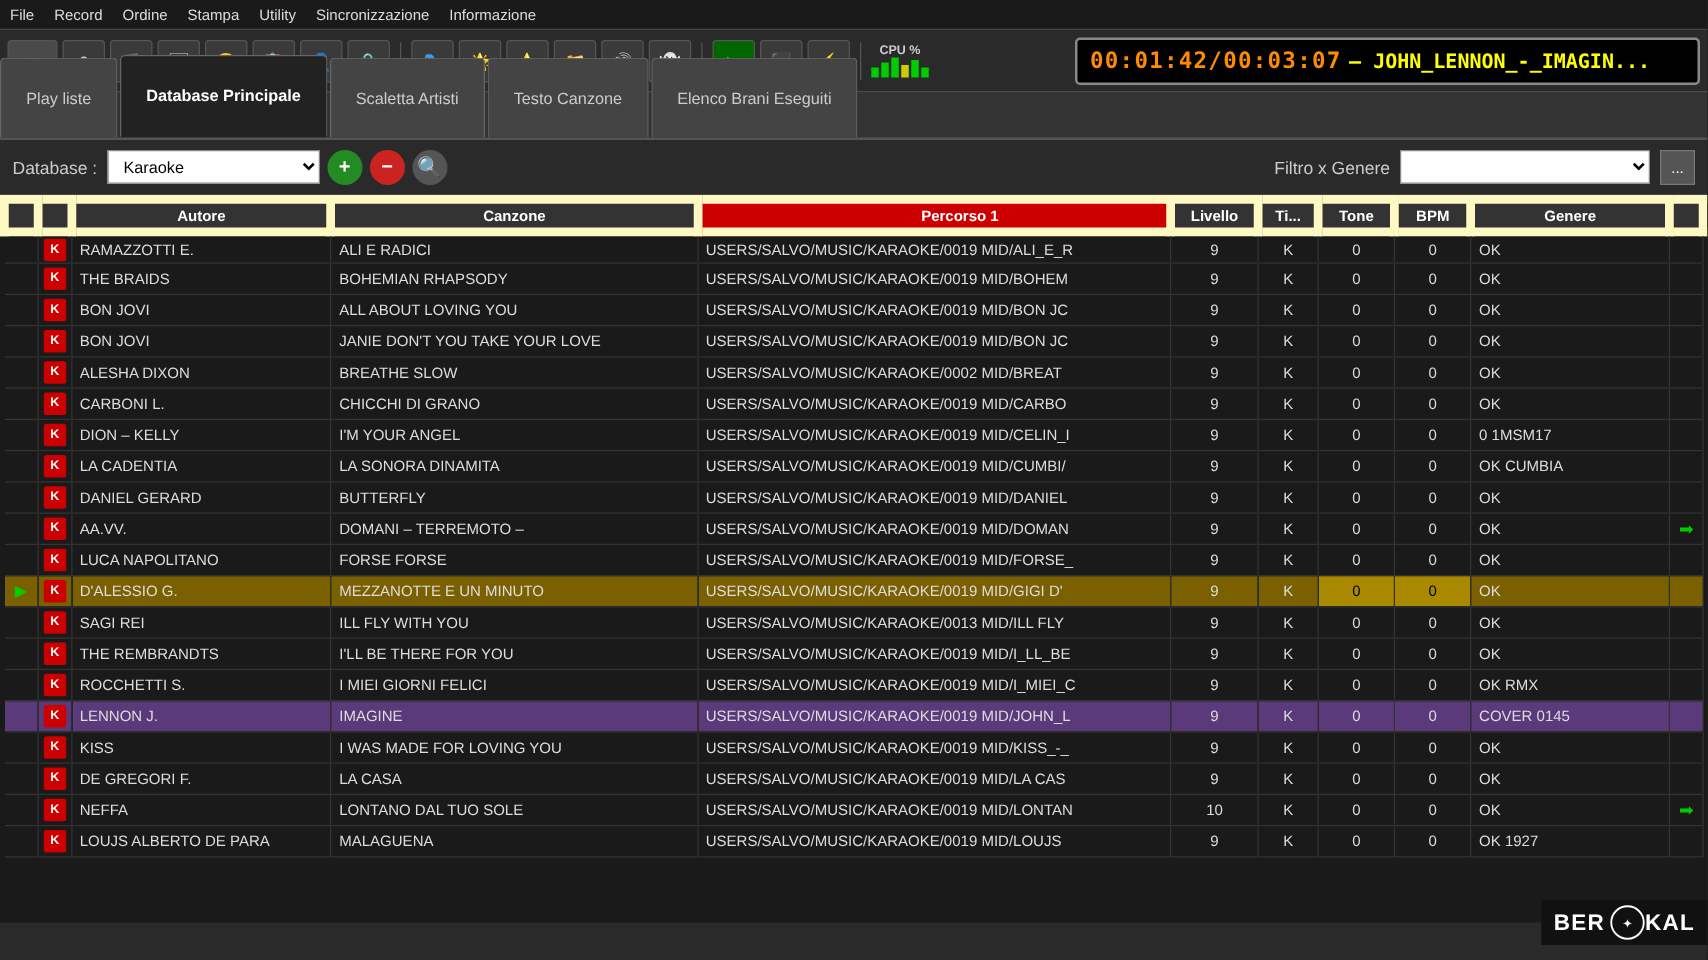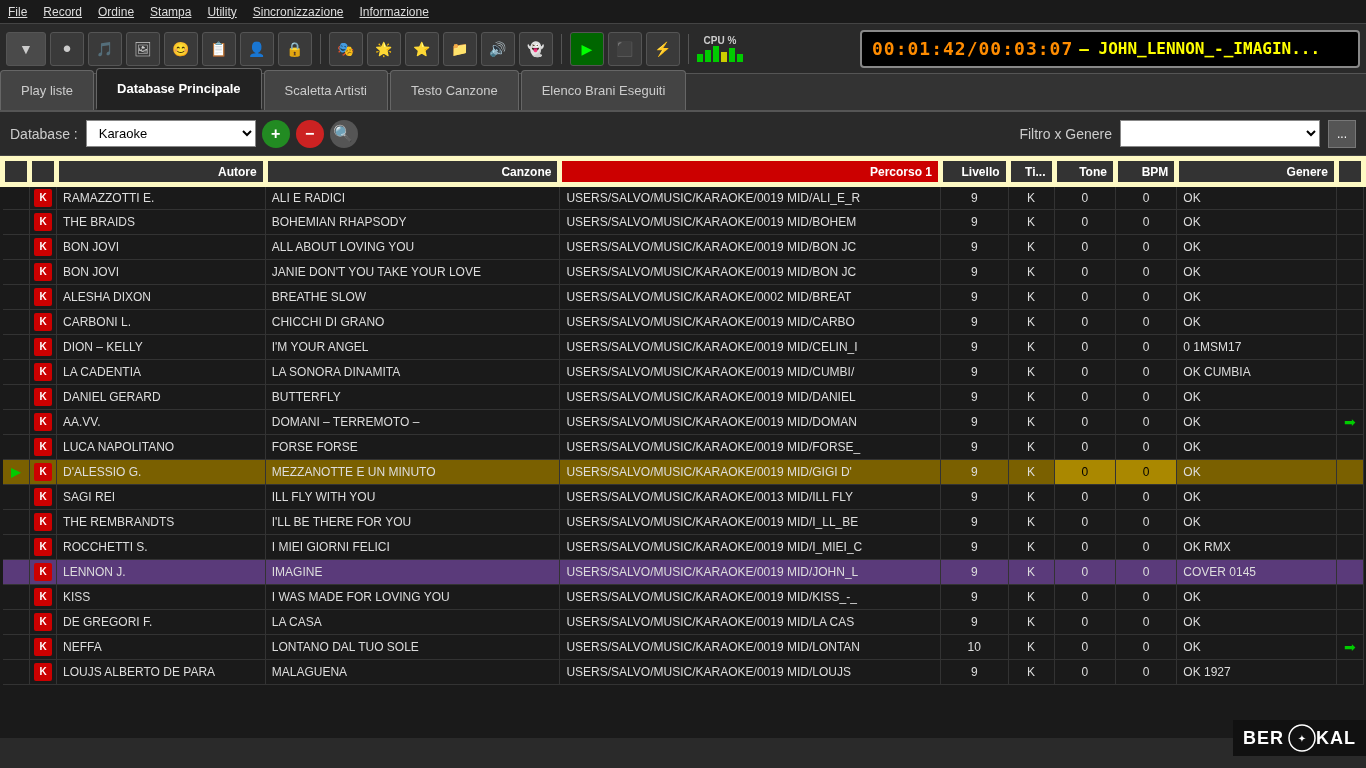--- a/index.html
+++ b/index.html
@@ -20,21 +20,20 @@
       background: #1a1a1a;
       padding: 4px 8px;
       gap: 16px;
       height: 24px;
       border-bottom: 1px solid #444;
     }
     .menu-item {
       color: #ddd;
       font-size: 12px;
       cursor: pointer;
-      text-decoration: underline;
     }
 
     
     .toolbar {
       display: flex;
       align-items: center;
       background: #2a2a2a;
       padding: 4px 6px;
       height: 50px;
       gap: 4px;
@@ -113,21 +112,21 @@
 
     
     .tabs-bar {
       display: flex;
       background: #333;
       border-bottom: 2px solid #555;
       height: 38px;
       align-items: flex-end;
     }
     .tab {
-      padding: 12px 20px;
+      padding: 24px 20px;
       background: #444;
       border: 1px solid #666;
       border-bottom: none;
       margin-right: 2px;
       cursor: pointer;
       font-size: 13px;
       color: #ccc;
       border-radius: 4px 4px 0 0;
     }
     .tab.active {
@@ -214,23 +213,23 @@
     }
     table {
       width: 100%;
       border-collapse: collapse;
     }
     thead tr {
       background: #333;
       height: 26px;
     }
     thead th {
-      border: 5px solid #fef9c3;
+      border: 7px solid #fef9c3;
       padding: 2px 6px;
-      text-align: right;
+      text-align: center;
       font-size: 12px;
       color: #fff;
       font-weight: bold;
     }
     thead th.percorso {
       background: #cc0000;
       color: #fff;
       padding-left: 47px;
     }
     tbody tr {

